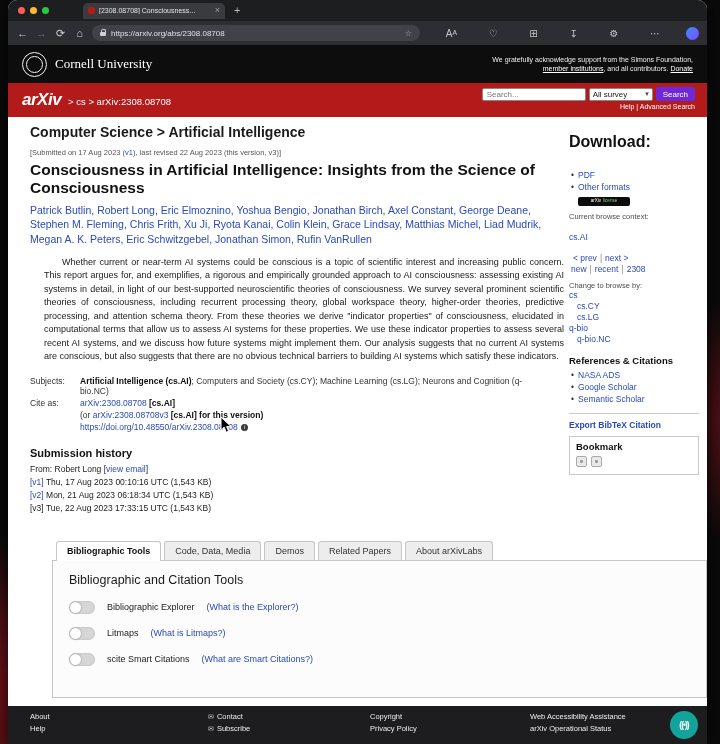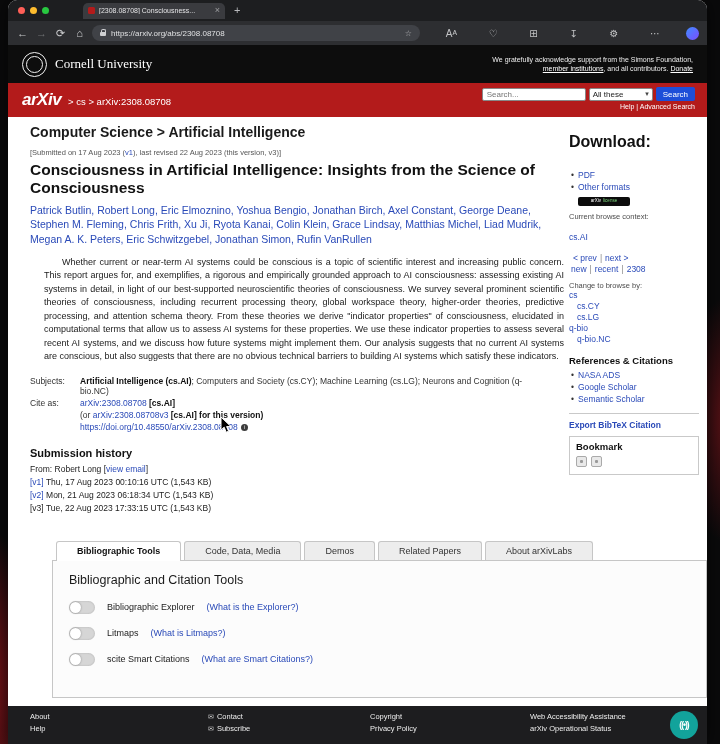--- a/index.html
+++ b/index.html
@@ -52,21 +52,21 @@
   .redbar { height:34px; background:#b31b1b; display:flex; align-items:center; padding:0 14px; position:relative; }
   .arxiv-logo { color:#fff; font-weight:bold; font-style:italic; font-size:17px; letter-spacing:-.5px; }
   .red-path { color:#fff; font-size:9.5px; margin-left:7px; margin-top:2px; }
   .search-cluster { position:absolute; right:12px; top:4px; display:flex; flex-direction:column; align-items:flex-end; gap:2px; }
   .search-row { display:flex; gap:3px; align-items:center; }
   .search-input { width:104px; height:13px; font-size:8px; padding:0 4px; border:1px solid #888; border-radius:2px;
                   font-family:"Liberation Sans",sans-serif; }
   .scope { width:64px; height:13px; background:#fff; border:1px solid #888; border-radius:2px; font-size:8px;
            color:#222; display:flex; align-items:center; justify-content:space-between; padding:0 3px; }
   .scope::after { content:"▾"; font-size:7px; color:#444; }
-  .search-btn { height:14px; padding:0 7px; background:#1d4ed8; color:#fff; border:none; border-radius:2px;
+  .search-btn { height:14px; padding:0 7px; background:#6d28d9; color:#fff; border:none; border-radius:2px;
                 font-size:8px; font-family:"Liberation Sans",sans-serif; }
   .help-row { color:#fff; font-size:7px; }
   
   .page-body { position:relative; padding:0 0 0 22px; }
   .breadcrumb { padding:7px 0 5px; font-size:14px; font-weight:bold; color:#1a1a1a; }
   .maincol { width:542px; }
   .dateline { font-size:7.5px; color:#555; margin-top:3px; }
   .dateline a { color:#2a4ab8; text-decoration:none; }
   h1.title { font-size:15.5px; line-height:1.18; color:#111; margin:4px 0 5px; font-weight:bold; }
   .authors { font-size:10.5px; line-height:1.4; color:#2a4ab8; }
@@ -106,21 +106,21 @@
   .chg-link.lvl1 { padding-left:8px; }
   .export-box { border-top:1px solid #c9c9c9; margin-top:8px; padding:6px 0; }
   .export-box a { font-weight:bold; }
   .bookmark-box { border:1px solid #c9c9c9; padding:4px 6px 7px; }
   .bm-icons { display:flex; gap:4px; margin-top:4px; }
   .bm-ic { width:11px; height:11px; border:1px solid #aaa; border-radius:2px; background:#e9e9e9; position:relative; }
   .bm-ic::after { content:""; position:absolute; inset:3px; background:#9a9a9a; border-radius:1px; }
   
   .labs { margin:26px 22px 0; width:655px; font-size:9px; }
   .tabbar { display:flex; position:relative; z-index:2; padding-left:4px; }
-  .tab-btn { padding:4px 20px 4px; background:#ededed; border:1px solid #c6c6c6; border-bottom:none;
+  .tab-btn { padding:4px 10px 4px; background:#ededed; border:1px solid #c6c6c6; border-bottom:none;
              border-radius:3px 3px 0 0; margin-right:3px; color:#333; }
   .tab-btn.active { background:#fff; font-weight:bold; margin-bottom:-1px; padding-bottom:5px; color:#111; }
   .panel { border:1px solid #c6c6c6; background:#fcfcfc; padding:12px 16px 18px; position:relative; z-index:1; }
   .panel h2 { font-size:12.5px; font-weight:400; color:#1a1a1a; margin-bottom:14px; }
   .toggle-row { display:flex; align-items:center; gap:12px; margin-bottom:13px; }
   .switch { width:26px; height:13px; background:#d6d6d6; border-radius:7px; position:relative; flex:0 0 auto;
             box-shadow:inset 0 0 2px rgba(0,0,0,.2); }
   .knob { position:absolute; left:1px; top:1px; width:11px; height:11px; background:#fff; border-radius:50%;
           box-shadow:0 0 2px rgba(0,0,0,.4); }
   .tlabel { color:#222; }
@@ -191,21 +191,21 @@
         <a>Donate</a>
       </div>
     </div>
 
     <div class="redbar">
       <span class="arxiv-logo">arXiv</span>
       <span class="red-path"> &gt; cs &gt; arXiv:2308.08708</span>
       <div class="search-cluster">
         <div class="search-row">
           <input class="search-input" placeholder="Search..." style="">
-          <span class="scope">All these</span>
+          <span class="scope">All survey</span>
           <button class="search-btn">Search</button>
         </div>
         <span class="help-row">Help | Advanced Search</span>
       </div>
     </div>
 
     <div class="page-body">
       <div class="breadcrumb">
         <span>Computer Science</span><span> &gt; </span><span>Artificial Intelligence</span>
       </div>

